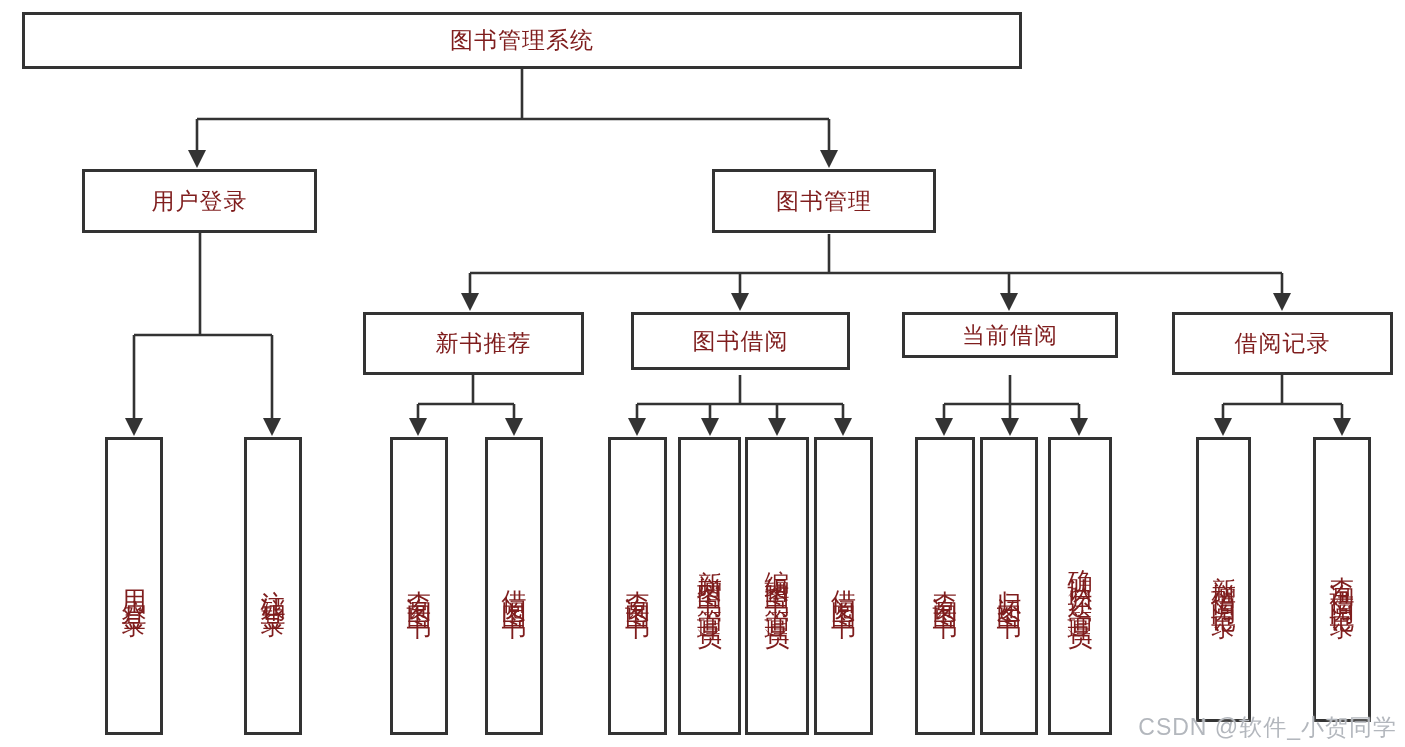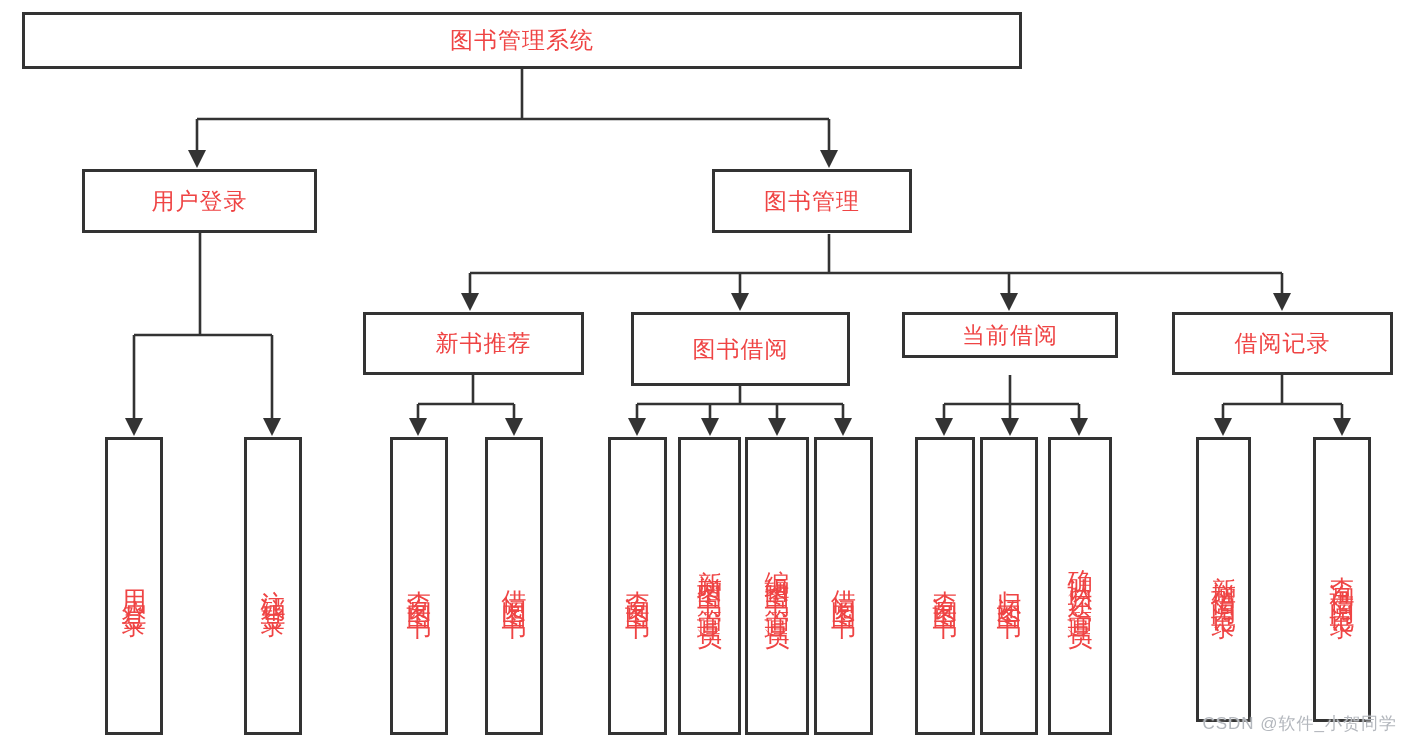--- a/index.html
+++ b/index.html
@@ -32,39 +32,39 @@
     stroke: none;
   }
   .box {
     position: absolute;
     box-sizing: border-box;
     border: 3px solid #333333;
     background: #ffffff;
     display: flex;
     align-items: center;
     justify-content: center;
-    color: #ef4444;
+    color: #7f1d1d;
   }
   .hlabel {
     font-size: 23px;
     letter-spacing: 1px;
     white-space: nowrap;
   }
   .leaf .vlabel {
     writing-mode: vertical-rl;
     font-size: 25px;
     letter-spacing: 8px;
     line-height: 1;
     white-space: nowrap;
   }
   .watermark {
     position: absolute;
     right: 8px;
     top: 712px;
-    font-size: 17px;
+    font-size: 23px;
     color: #b3b7bd;
     text-shadow: 0 0 2px #ffffff;
     letter-spacing: 1px;
     white-space: nowrap;
   }
 </style>
 </head>
 <body>
 
 <div class="canvas">
@@ -112,28 +112,28 @@
     </g>
   </svg>
 
   <div class="box" style="left:22px; top:12px; width:1000px; height:57px;">
     <span class="hlabel">图书管理系统</span>
   </div>
 
   <div class="box" style="left:82px; top:169px; width:235px; height:64px;">
     <span class="hlabel">用户登录</span>
   </div>
-  <div class="box" style="left:712px; top:169px; width:200px; height:64px;">
+  <div class="box" style="left:712px; top:169px; width:224px; height:64px;">
     <span class="hlabel">图书管理</span>
   </div>
 
   <div class="box" style="left:363px; top:312px; width:221px; height:63px;padding-left:20px;">
     <span class="hlabel">新书推荐</span>
   </div>
-  <div class="box" style="left:631px; top:312px; width:219px; height:74px;">
+  <div class="box" style="left:631px; top:312px; width:219px; height:58px;">
     <span class="hlabel">图书借阅</span>
   </div>
   <div class="box" style="left:902px; top:312px; width:216px; height:46px;">
     <span class="hlabel">当前借阅</span>
   </div>
   <div class="box" style="left:1172px; top:312px; width:221px; height:63px;">
     <span class="hlabel">借阅记录</span>
   </div>
 
   <div class="box leaf" style="left:105px; top:437px; width:58px; height:298px;">

